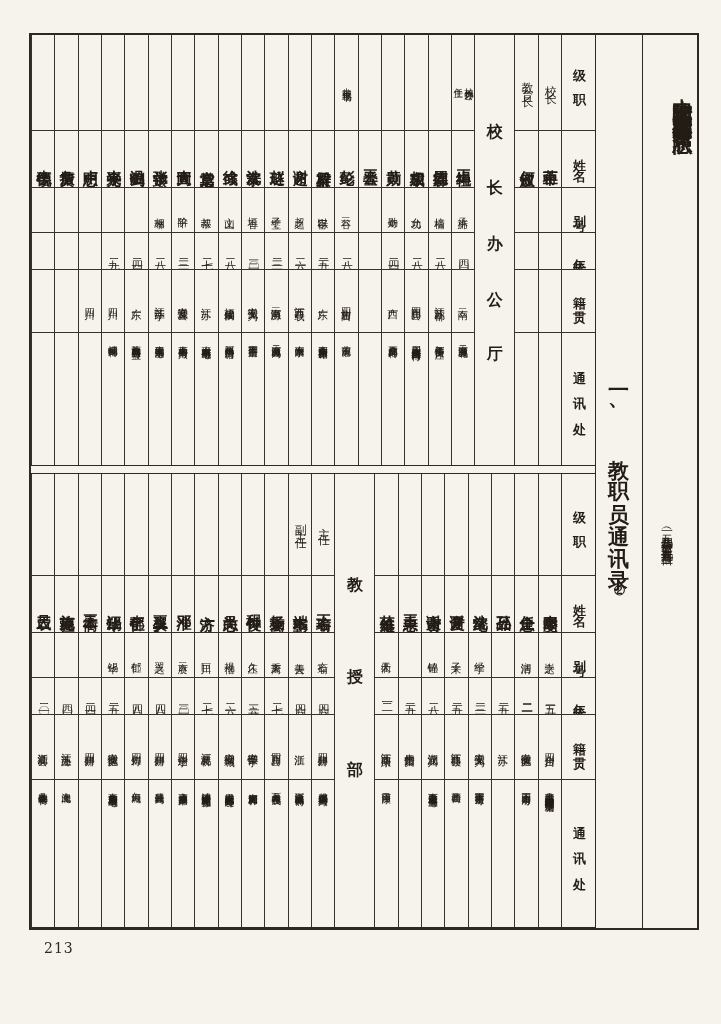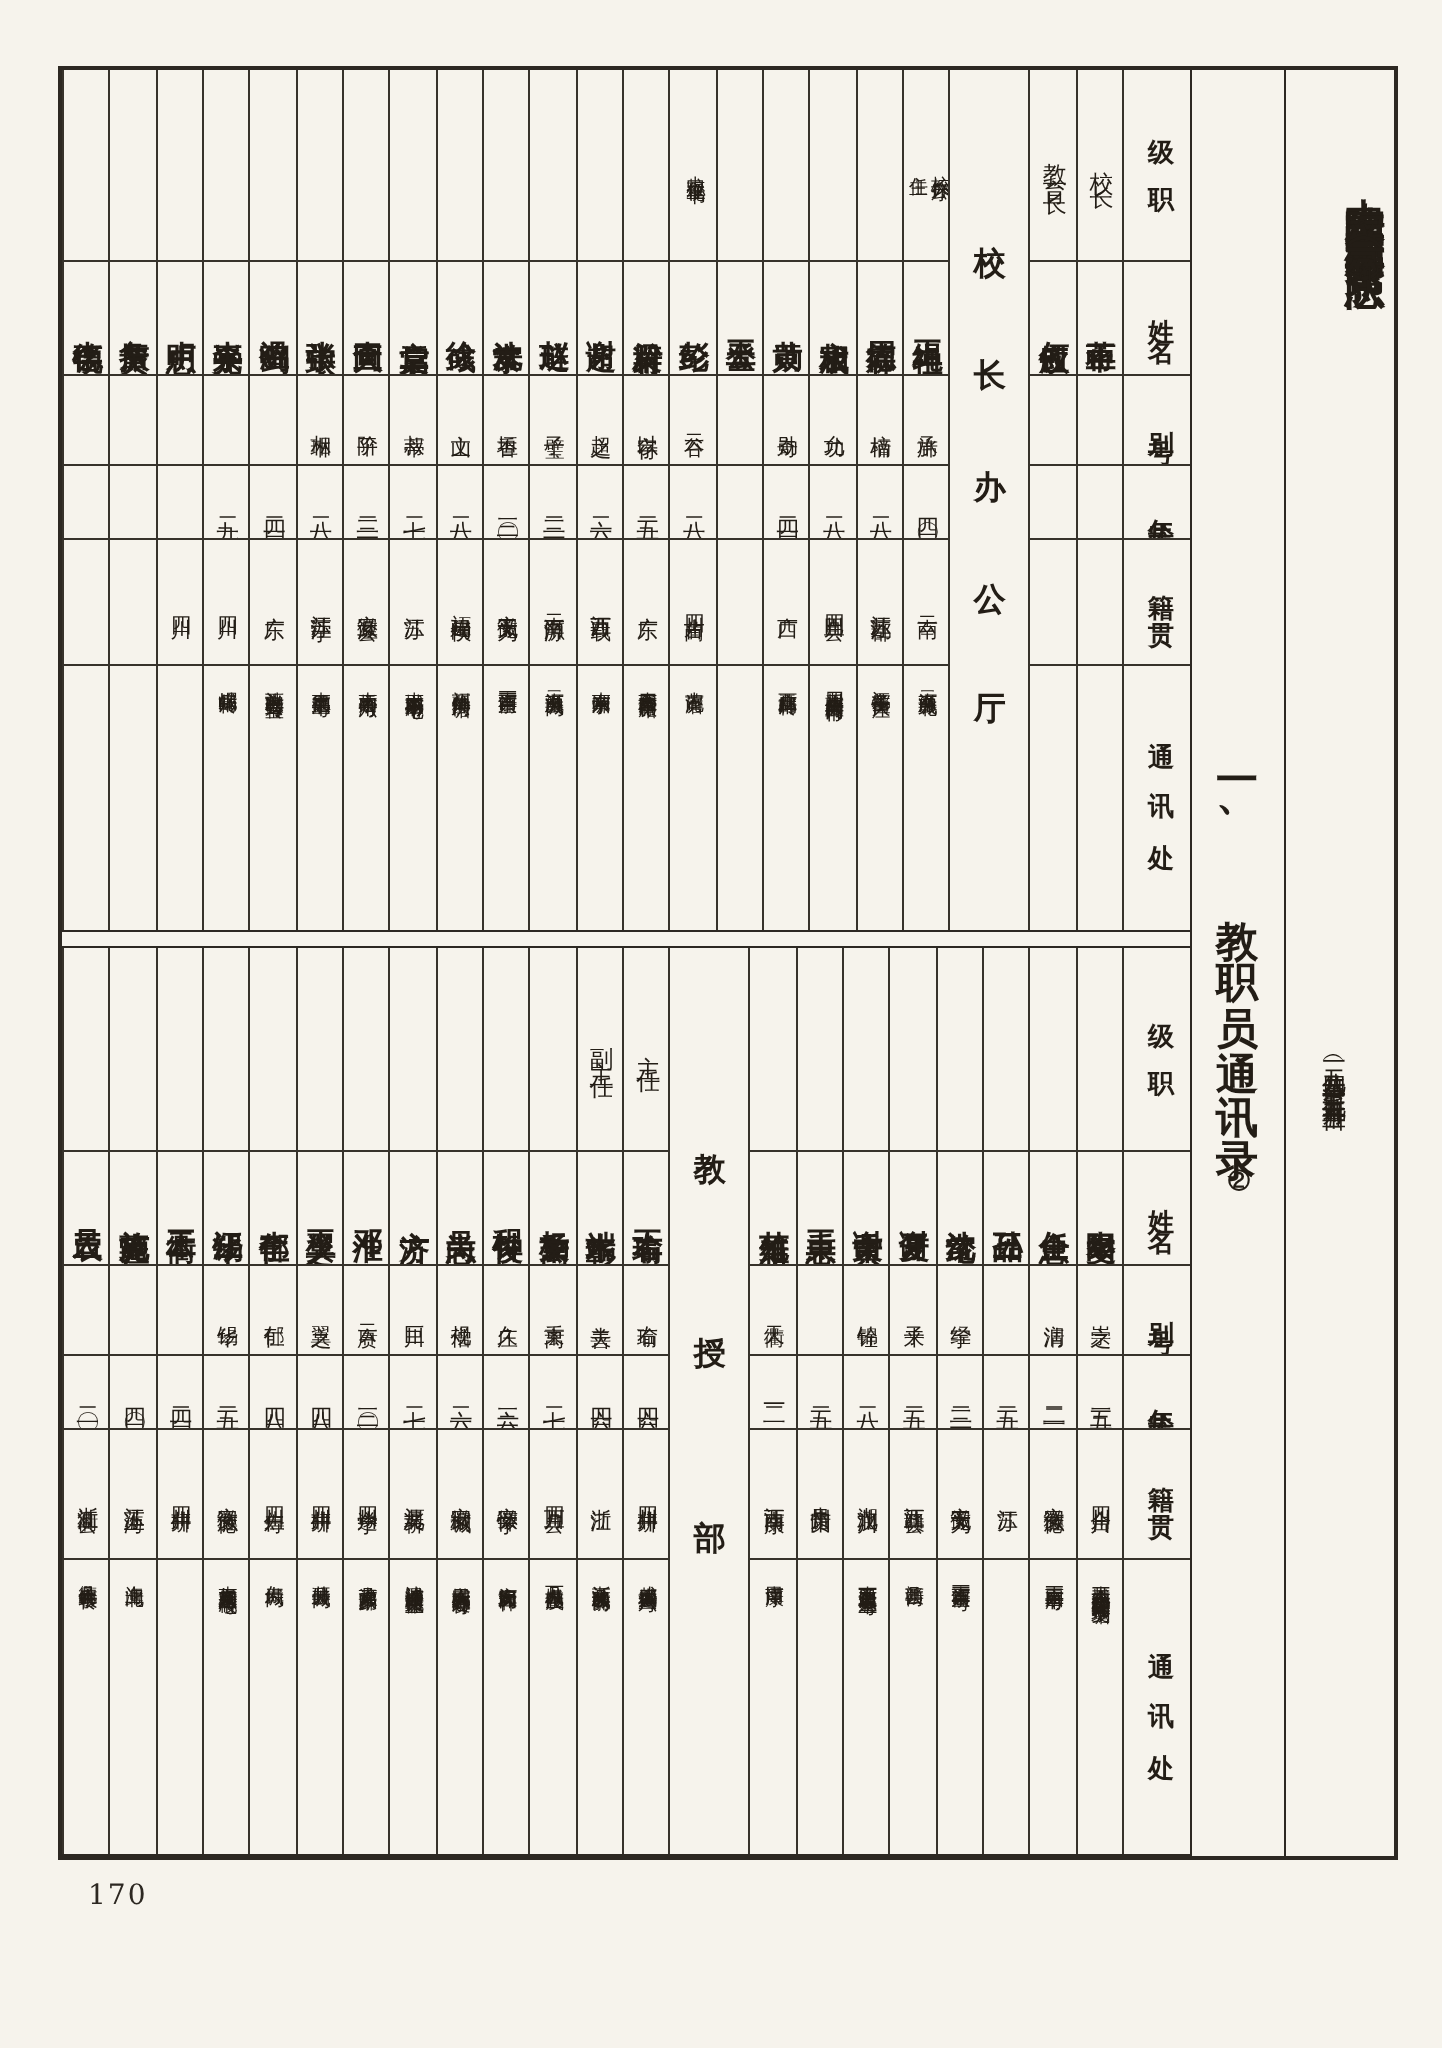--- a/index.html
+++ b/index.html
@@ -477,14 +477,14 @@
             <div class="cell hao r2"></div>
             <div class="cell age r3">二〇</div>
             <div class="cell native r4">浙江衢县</div>
             <div class="cell address r5">衢县锦泰丰收转</div>
           </div>
         </div>
       </div>
 
   </div>
 
-  <div class="page-number">170</div>
+  <div class="page-number">213</div>
 </div>
 
 </body></html>

